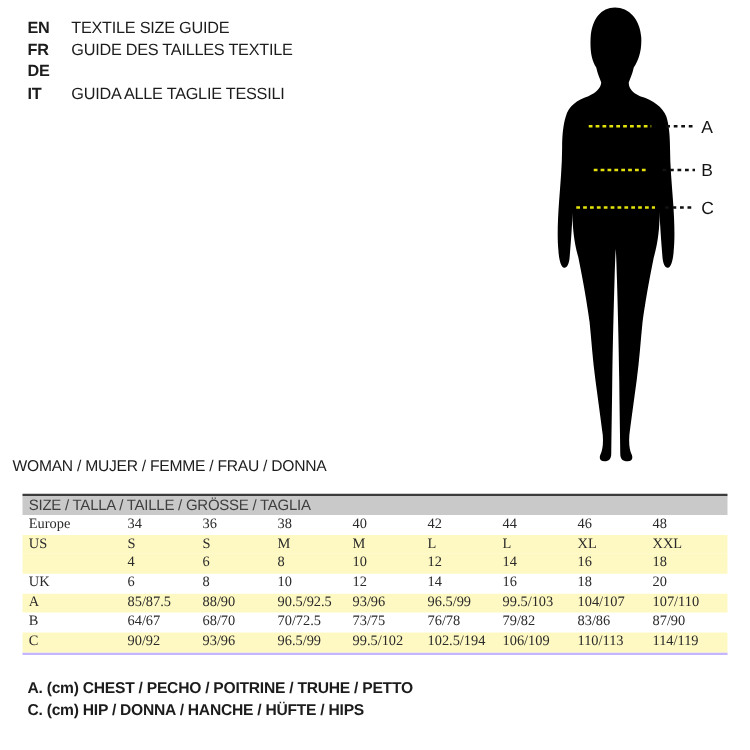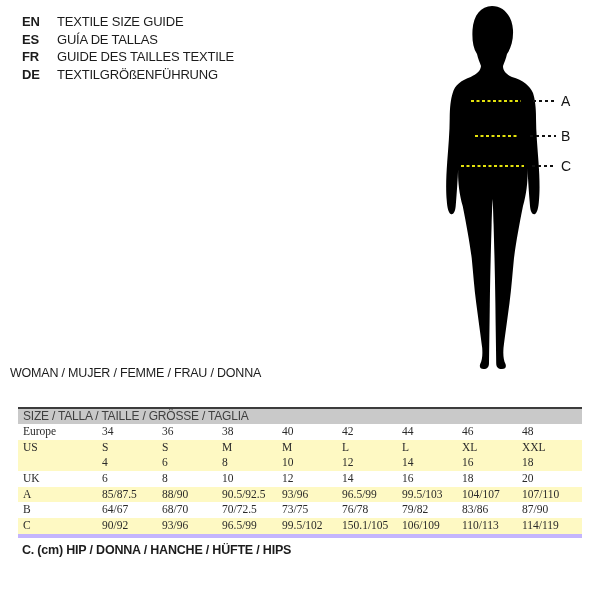--- a/index.html
+++ b/index.html
@@ -9,22 +9,22 @@
   .lang-block{position:absolute;left:22px;top:13px;}
   .lang-row{display:flex;height:17.7px;line-height:17.7px;}
   .lang-code{width:35px;font-size:13px;font-weight:bold;letter-spacing:-0.2px;}
   .lang-title{font-size:13px;font-weight:normal;letter-spacing:-0.2px;white-space:nowrap;}
   
   .figure-svg{position:absolute;left:440px;top:0;}
   .measure-label{font-size:14px;fill:#141414;font-family:"Liberation Sans",sans-serif;}
   
   .group-title{position:absolute;left:10px;top:366px;font-size:12.5px;font-weight:normal;
                letter-spacing:-0.2px;white-space:nowrap;text-align:right;}
-  .size-table{position:absolute;left:18px;top:407px;width:564px;border-top:2px solid #3c3c3c;
-              border-bottom:4px solid #c4b5fd;}
+  .size-table{position:absolute;left:18px;top:395px;width:564px;border-top:2px solid #3c3c3c;
+              border-bottom:2px solid #c4b5fd;}
   .thead{height:15px;line-height:15px;background:#c9c9c9;color:#3f3f3f;font-size:12px;
          padding-left:5px;letter-spacing:-0.2px;}
   .trow{display:flex;height:15.7px;line-height:15.7px;font-size:11.5px;color:#2a2a2a;font-family:Liberation Serif, serif;}
   .trow.alt{background:#fef9c3;}
   .tlabel{width:84px;padding-left:5px;box-sizing:border-box;text-align:left;}
   .tcell{width:60px;text-align:left;}
   
   .notes{position:absolute;left:22px;top:541px;}
   .note-line{font-size:12.5px;font-weight:bold;letter-spacing:-0.2px;height:18px;
              line-height:18px;white-space:nowrap;}
@@ -33,30 +33,29 @@
 <body>
 
 <div id="canvas">
 
   <div class="lang-block">
     <div class="lang-row">
       <span class="lang-code">EN</span>
       <span class="lang-title">TEXTILE SIZE GUIDE</span>
     </div>
     <div class="lang-row">
-      <span class="lang-code">ES</span>
-      <span class="lang-title">GUÍA DE TALLAS</span>
-    </div>
-    <div class="lang-row">
       <span class="lang-code">FR</span>
       <span class="lang-title">GUIDE DES TAILLES TEXTILE</span>
     </div>
     <div class="lang-row">
       <span class="lang-code">DE</span>
-      <span class="lang-title">TEXTILGRÖßENFÜHRUNG</span>
+    </div>
+    <div class="lang-row">
+      <span class="lang-code">IT</span>
+      <span class="lang-title">GUIDA ALLE TAGLIE TESSILI</span>
     </div>
   </div>
 
   <svg class="figure-svg" width="160" height="375" viewBox="0 0 160 375">
     <path fill="#000" d="M52,6
          C63,6 72,15 73,30
          C73.5,40 71,48 67,54
          C66,59 64,63 63,66
          C63,71 66,74 72,77
          C83,80 90,86 93,93
@@ -184,24 +183,25 @@
       <div class="tcell">83/86</div>
       <div class="tcell">87/90</div>
     </div>
 
     <div class="trow alt">
       <div class="tlabel">C</div>
       <div class="tcell">90/92</div>
       <div class="tcell">93/96</div>
       <div class="tcell">96.5/99</div>
       <div class="tcell">99.5/102</div>
-      <div class="tcell">150.1/105</div>
+      <div class="tcell">102.5/194</div>
       <div class="tcell">106/109</div>
       <div class="tcell">110/113</div>
       <div class="tcell">114/119</div>
     </div>
   </div>
 
   <div class="notes">
+    <div class="note-line">A. (cm) CHEST / PECHO / POITRINE / TRUHE / PETTO</div>
     <div class="note-line">C. (cm) HIP / DONNA / HANCHE / HÜFTE / HIPS</div>
   </div>
 
 </div>
 
 </body></html>

